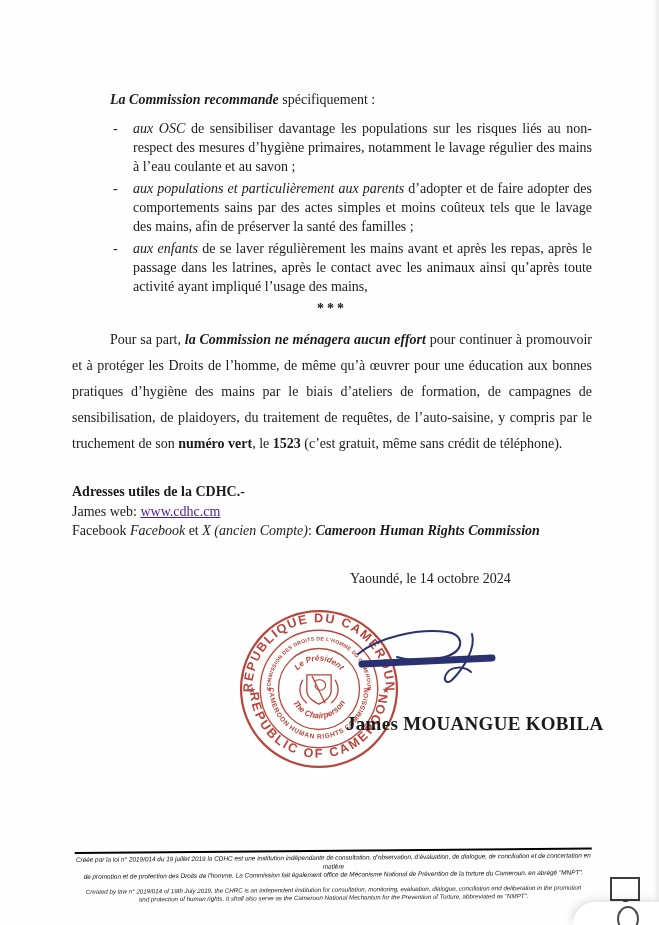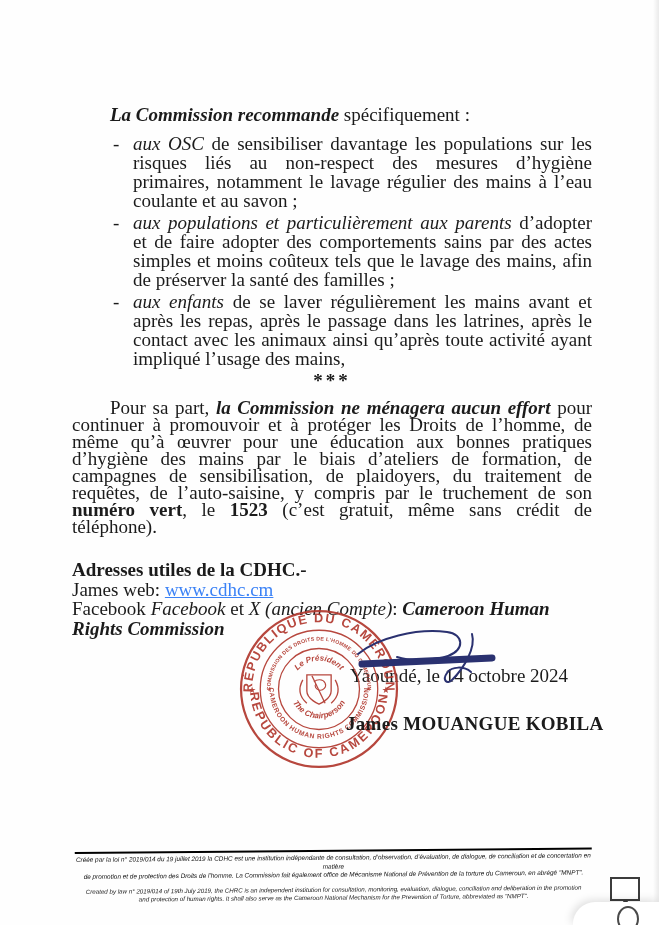--- a/index.html
+++ b/index.html
@@ -5,38 +5,38 @@
   html,body { margin:0; padding:0; }
   body {
     width:659px; height:925px; overflow:hidden;
     background:#ffffff;
     font-family:"Liberation Serif", serif;
     color:#1b1b1b;
   }
   .page { position:relative; width:659px; height:925px; background:#fefefe; overflow:hidden; }
 
   
-  .content { position:absolute; left:72px; top:105px; width:520px; font-size:19px; }
+  .content { position:absolute; left:72px; top:90px; width:520px; font-size:14px; }
   .heading { margin:0 0 10px 38px; line-height:19px; }
   .bi { font-weight:bold; font-style:italic; }
   .it { font-style:italic; }
   .b  { font-weight:bold; }
 
   ul.bullets { list-style:none; margin:0; padding:0; }
   ul.bullets li { position:relative; padding-left:61px; line-height:19px; text-align:justify; margin-bottom:3px; }
   ul.bullets li .marker { position:absolute; left:41px; }
 
   .separator { text-align:center; font-weight:bold; letter-spacing:3px; line-height:19px; margin:3px 0 0 0; }
 
-  .para { margin:9px 0 0 0; text-indent:38px; text-align:justify; line-height:17px; }
+  .para { margin:9px 0 0 0; text-indent:38px; text-align:justify; line-height:26px; }
 
   .addresses { margin-top:25px; line-height:19.5px; }
   .addresses p { margin:0; }
   .addr-title { font-weight:bold; }
-  .link { text-decoration:underline; color:#3b82f6; }
+  .link { text-decoration:underline; color:#4c1d95; }
 
   .dateline { margin:28px 0 16px 0; padding-left:278px; line-height:19px; white-space:nowrap; }
 
   
   .stamp { position:absolute; left:238px; top:608px; width:162px; height:162px; opacity:0.93; filter:blur(0.2px); }
   .stamp text { fill:#b23a30; font-family:"Liberation Sans", sans-serif; }
   .stamp .ring-outer   { font-size:12.5px; font-weight:bold; letter-spacing:1.5px; }
   .stamp .ring-outer-b { font-size:12.5px; font-weight:bold; letter-spacing:2.2px; }
   .stamp .ring-inner   { font-size:5.2px;  font-weight:bold; letter-spacing:0.25px; }
   .stamp .ring-inner-b { font-size:6.6px;  font-weight:bold; letter-spacing:0.6px; }

